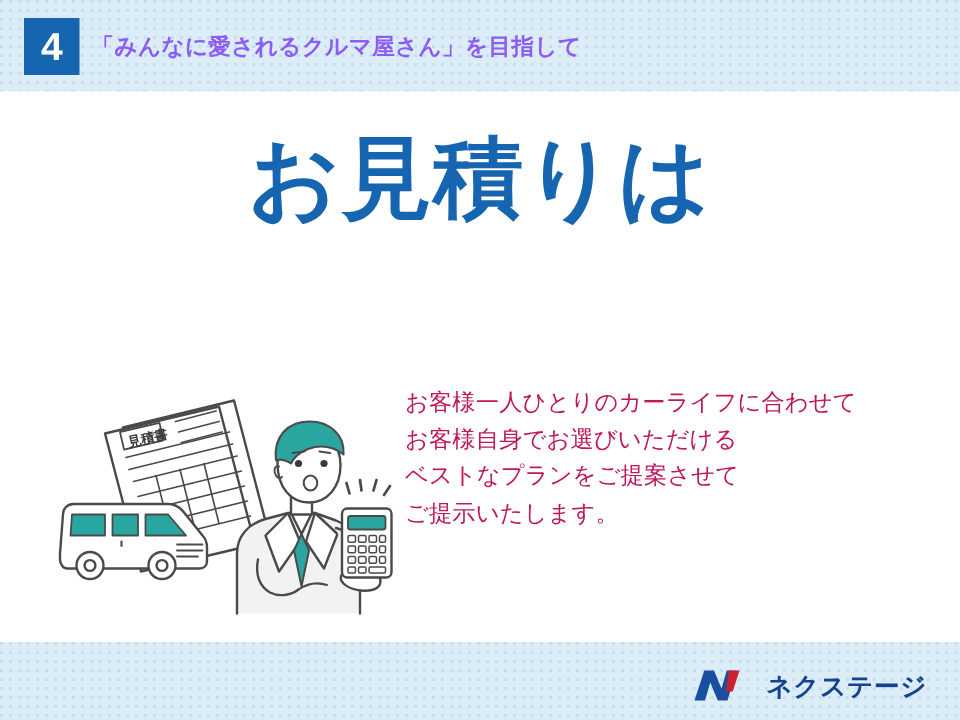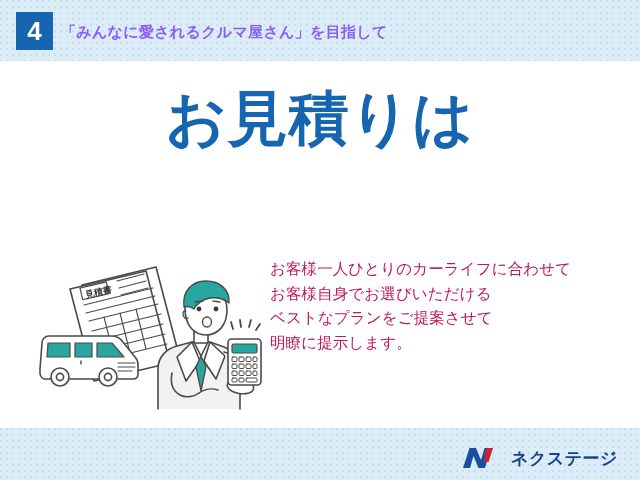--- a/index.html
+++ b/index.html
@@ -126,21 +126,20 @@
   }
   #illustration svg { display: block; }
 
   
   #footer-logo {
     position: absolute;
     right: 22px;
     top: 446px;
     height: 24px;
     display: flex;
-    align-items: center;
     gap: 17px;
   }
   #footer-logo-mark { display: block; }
   #footer-logo-text {
     font-size: 17px;
     font-weight: bold;
     color: #16418c;
     letter-spacing: 0.5px;
     white-space: nowrap;
   }
@@ -159,21 +158,21 @@
   <div id="main">
 
     <div id="headline">
       <span id="headline-line-1" class="headline-line">お見積りは</span>
     </div>
 
     <div id="body-copy">
       <span class="copy-line">お客様一人ひとりのカーライフに合わせて</span>
       <span class="copy-line">お客様自身でお選びいただける</span>
       <span class="copy-line">ベストなプランをご提案させて</span>
-      <span class="copy-line">明瞭に提示します。</span>
+      <span class="copy-line">ご提示いたします。</span>
     </div>
 
     <div id="illustration">
       <svg width="236" height="160" viewBox="0 0 236 160" xmlns="http://www.w3.org/2000/svg">
         <g fill="none" stroke="#4a4a4a" stroke-width="1.6" stroke-linecap="round" stroke-linejoin="round">
 
           <g>
             <path d="M48 28 L122 10 L146 102 L72 120 Z" fill="#ffffff"></path>
           </g>
 

